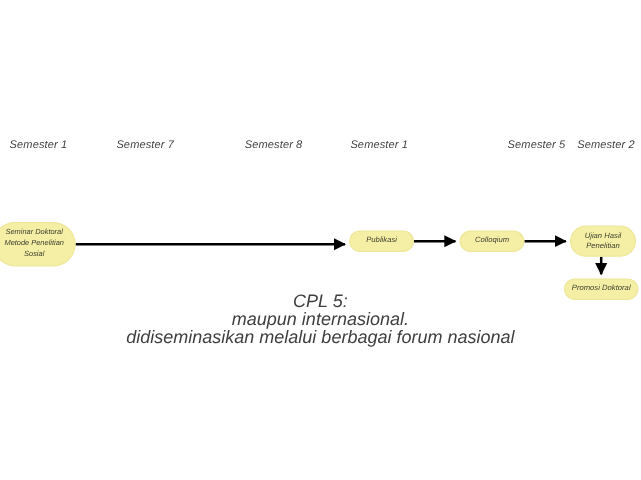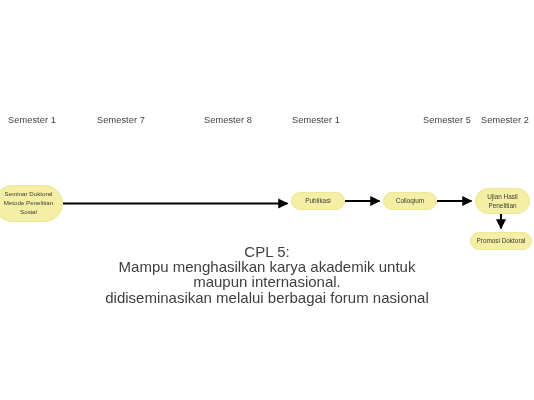--- a/index.html
+++ b/index.html
@@ -15,20 +15,21 @@
     font-family: "Liberation Sans", sans-serif;
     color: #3d3d3d;
     -webkit-font-smoothing: antialiased;
   }
 
   #canvas {
     position: absolute;
     inset: 0;
     width: 448px;
     height: 400px;
+    font-style: italic;
   }
 
   
   .semester-row {
     position: absolute;
     top: 112px;
     left: 0;
     width: 534px;
     height: 16px;
   }
@@ -154,18 +155,17 @@
 
   <div class="node n-colloqium">Colloqium</div>
 
   <div class="node n-ujian">Ujian Hasil
 Penelitian</div>
 
   <div class="node n-promosi">Promosi Doktoral</div>
 
   <div class="caption">
     <span class="cap-line">CPL 5:</span>
-    <span class="cap-line">Mampu menghasilkan karya akademik untuk</span>
     <span class="cap-line">maupun internasional.</span>
     <span class="cap-line">didiseminasikan melalui berbagai forum nasional</span>
   </div>
 
 </div>
 
 </body></html>

